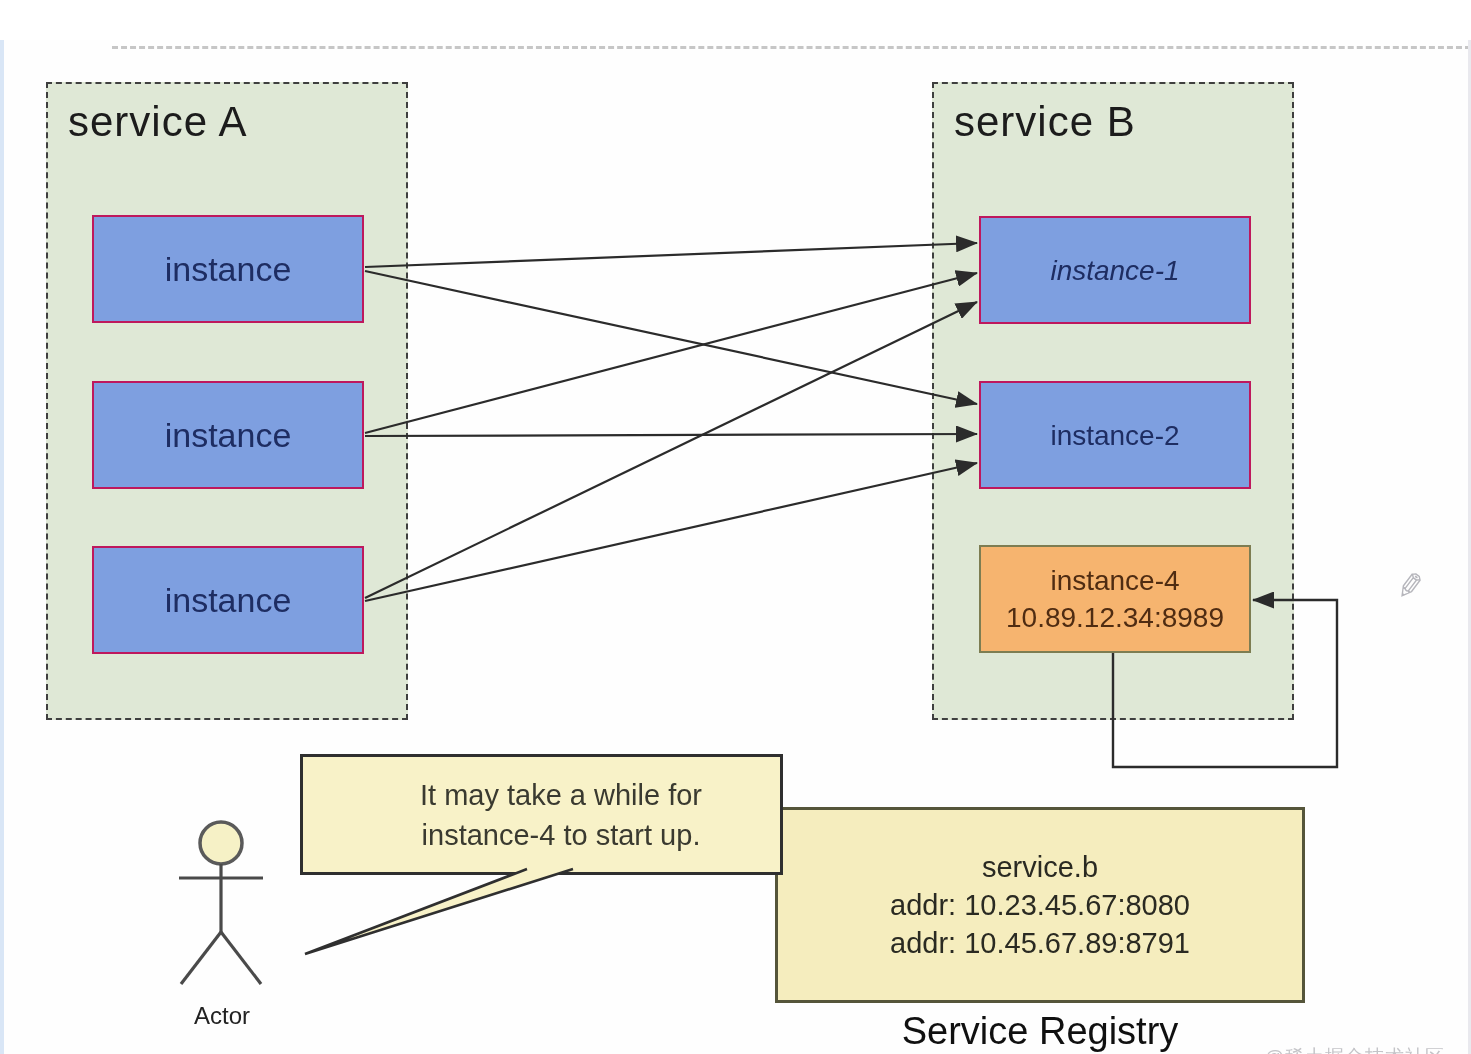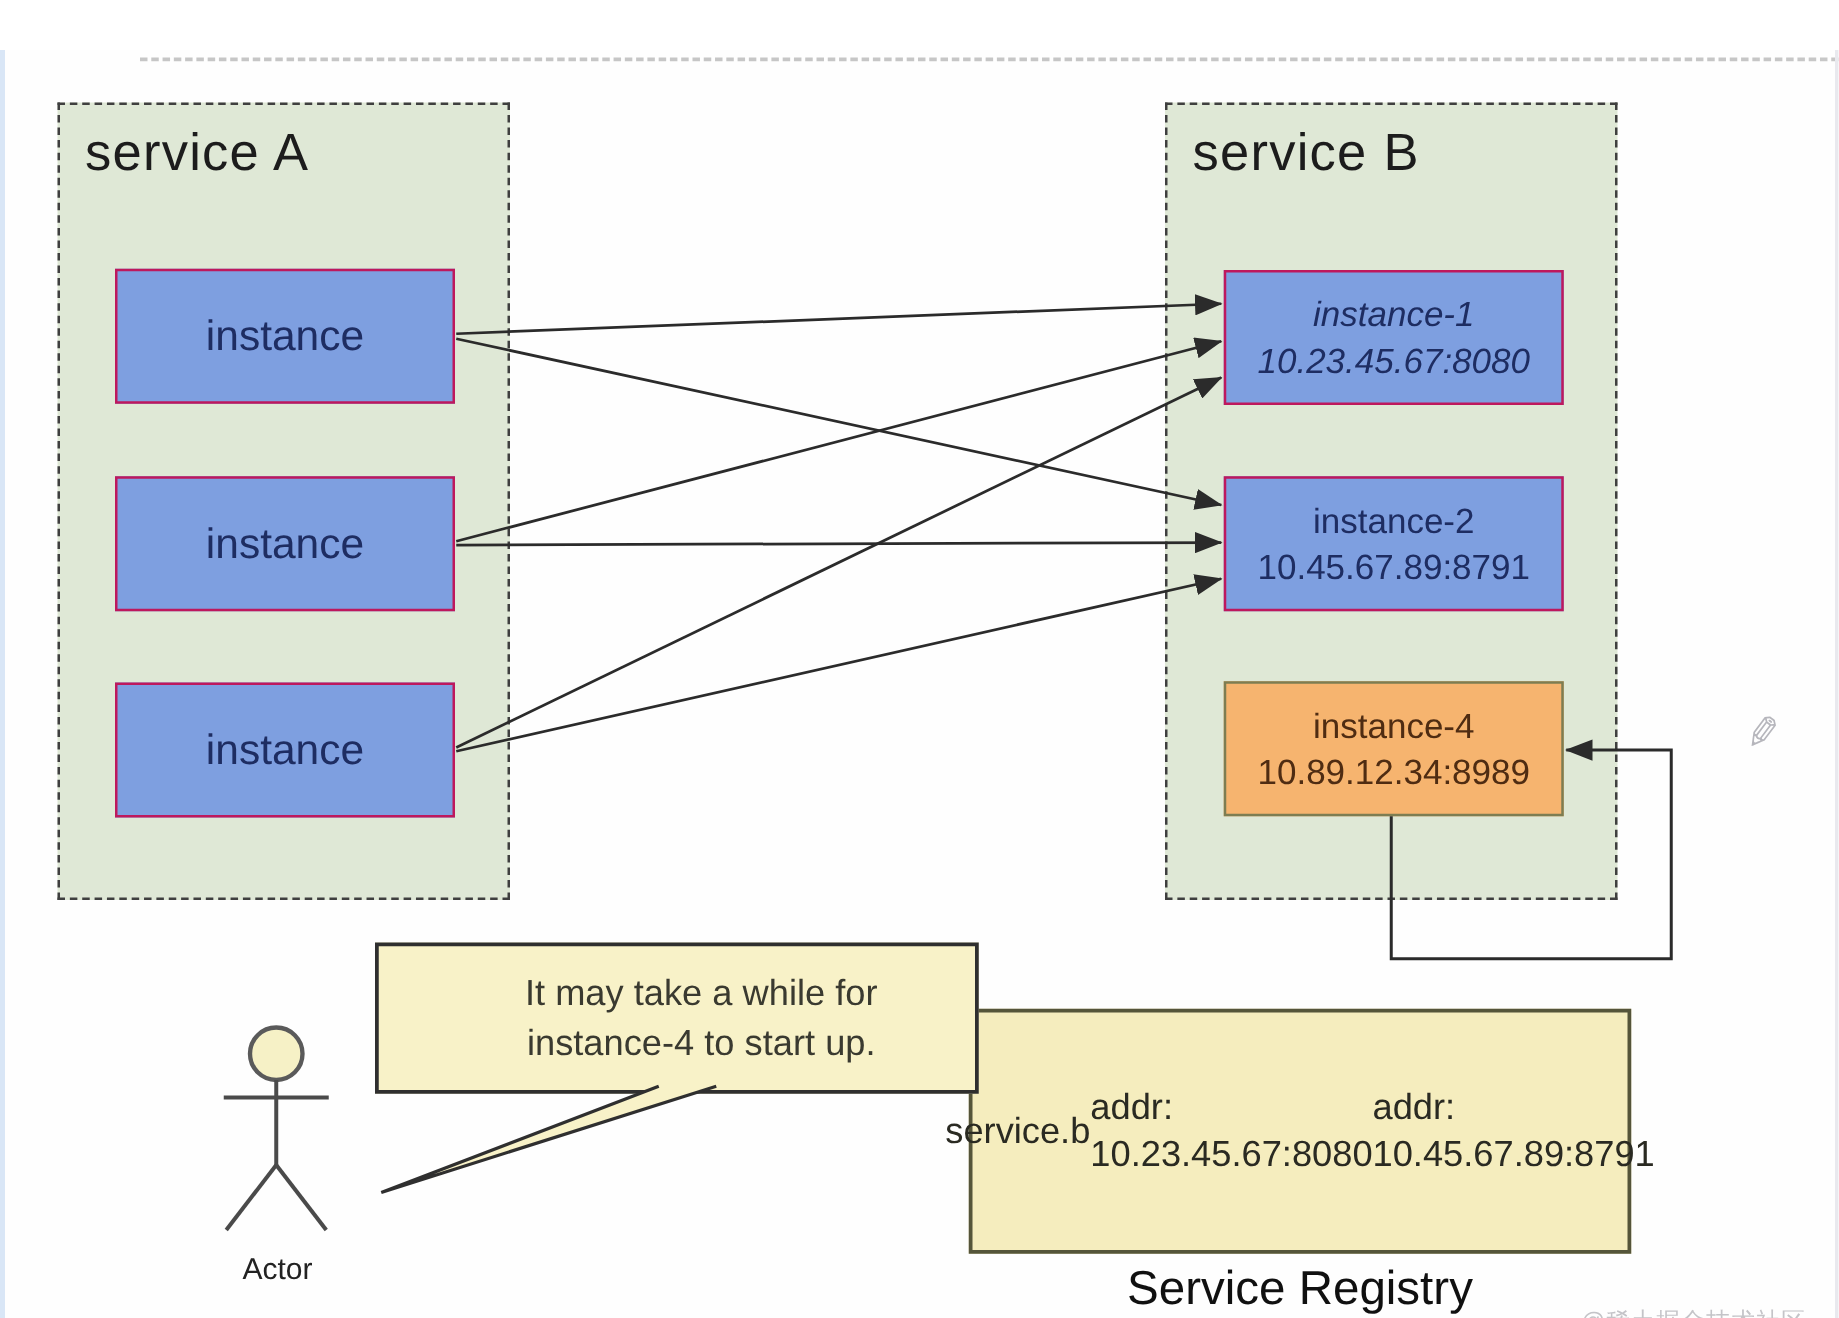--- a/index.html
+++ b/index.html
@@ -55,21 +55,21 @@
 
   .actor-label {
     position:absolute; left:152px; top:962px; width:140px; text-align:center;
     font-size:24px; color:#222222;
   }
 
   
   .registry {
     position:absolute; left:775px; top:767px; width:524px; height:190px;
     background:#f5edbe; border:3px solid #55553a;
-    display:flex; flex-direction:row; align-items:center; justify-content:center;
+    display:flex; flex-direction:column; align-items:center; justify-content:center;
     font-size:29px; line-height:38px; color:#2a2a22; z-index:2;
   }
   .registry-caption {
     position:absolute; left:775px; top:970px; width:530px; text-align:center;
     font-size:38px; color:#101010;
   }
 
   .health-label {
     position:absolute; left:1348px; top:612px; width:100px;
     font-size:28px; line-height:39px; color:#1c1c1c;
@@ -111,25 +111,23 @@
   </div>
   <div class="inst inst-a r3">
     <span>instance</span>
   </div>
 
   <div class="container b">
     <div class="container-title">service B</div>
   </div>
   <div class="inst inst-b r1">
     <span>instance-1</span>
-    <span>10.23.45.67:8080</span>
   </div>
   <div class="inst inst-b r2">
     <span>instance-2</span>
-    <span>10.45.67.89:8791</span>
   </div>
   <div class="inst inst-b r4">
     <span>instance-4</span>
     <span>10.89.12.34:8989</span>
   </div>
 
   <div class="pencil">✎</div>
 
   <div class="bubble">
     <span>It may take a while for</span>

